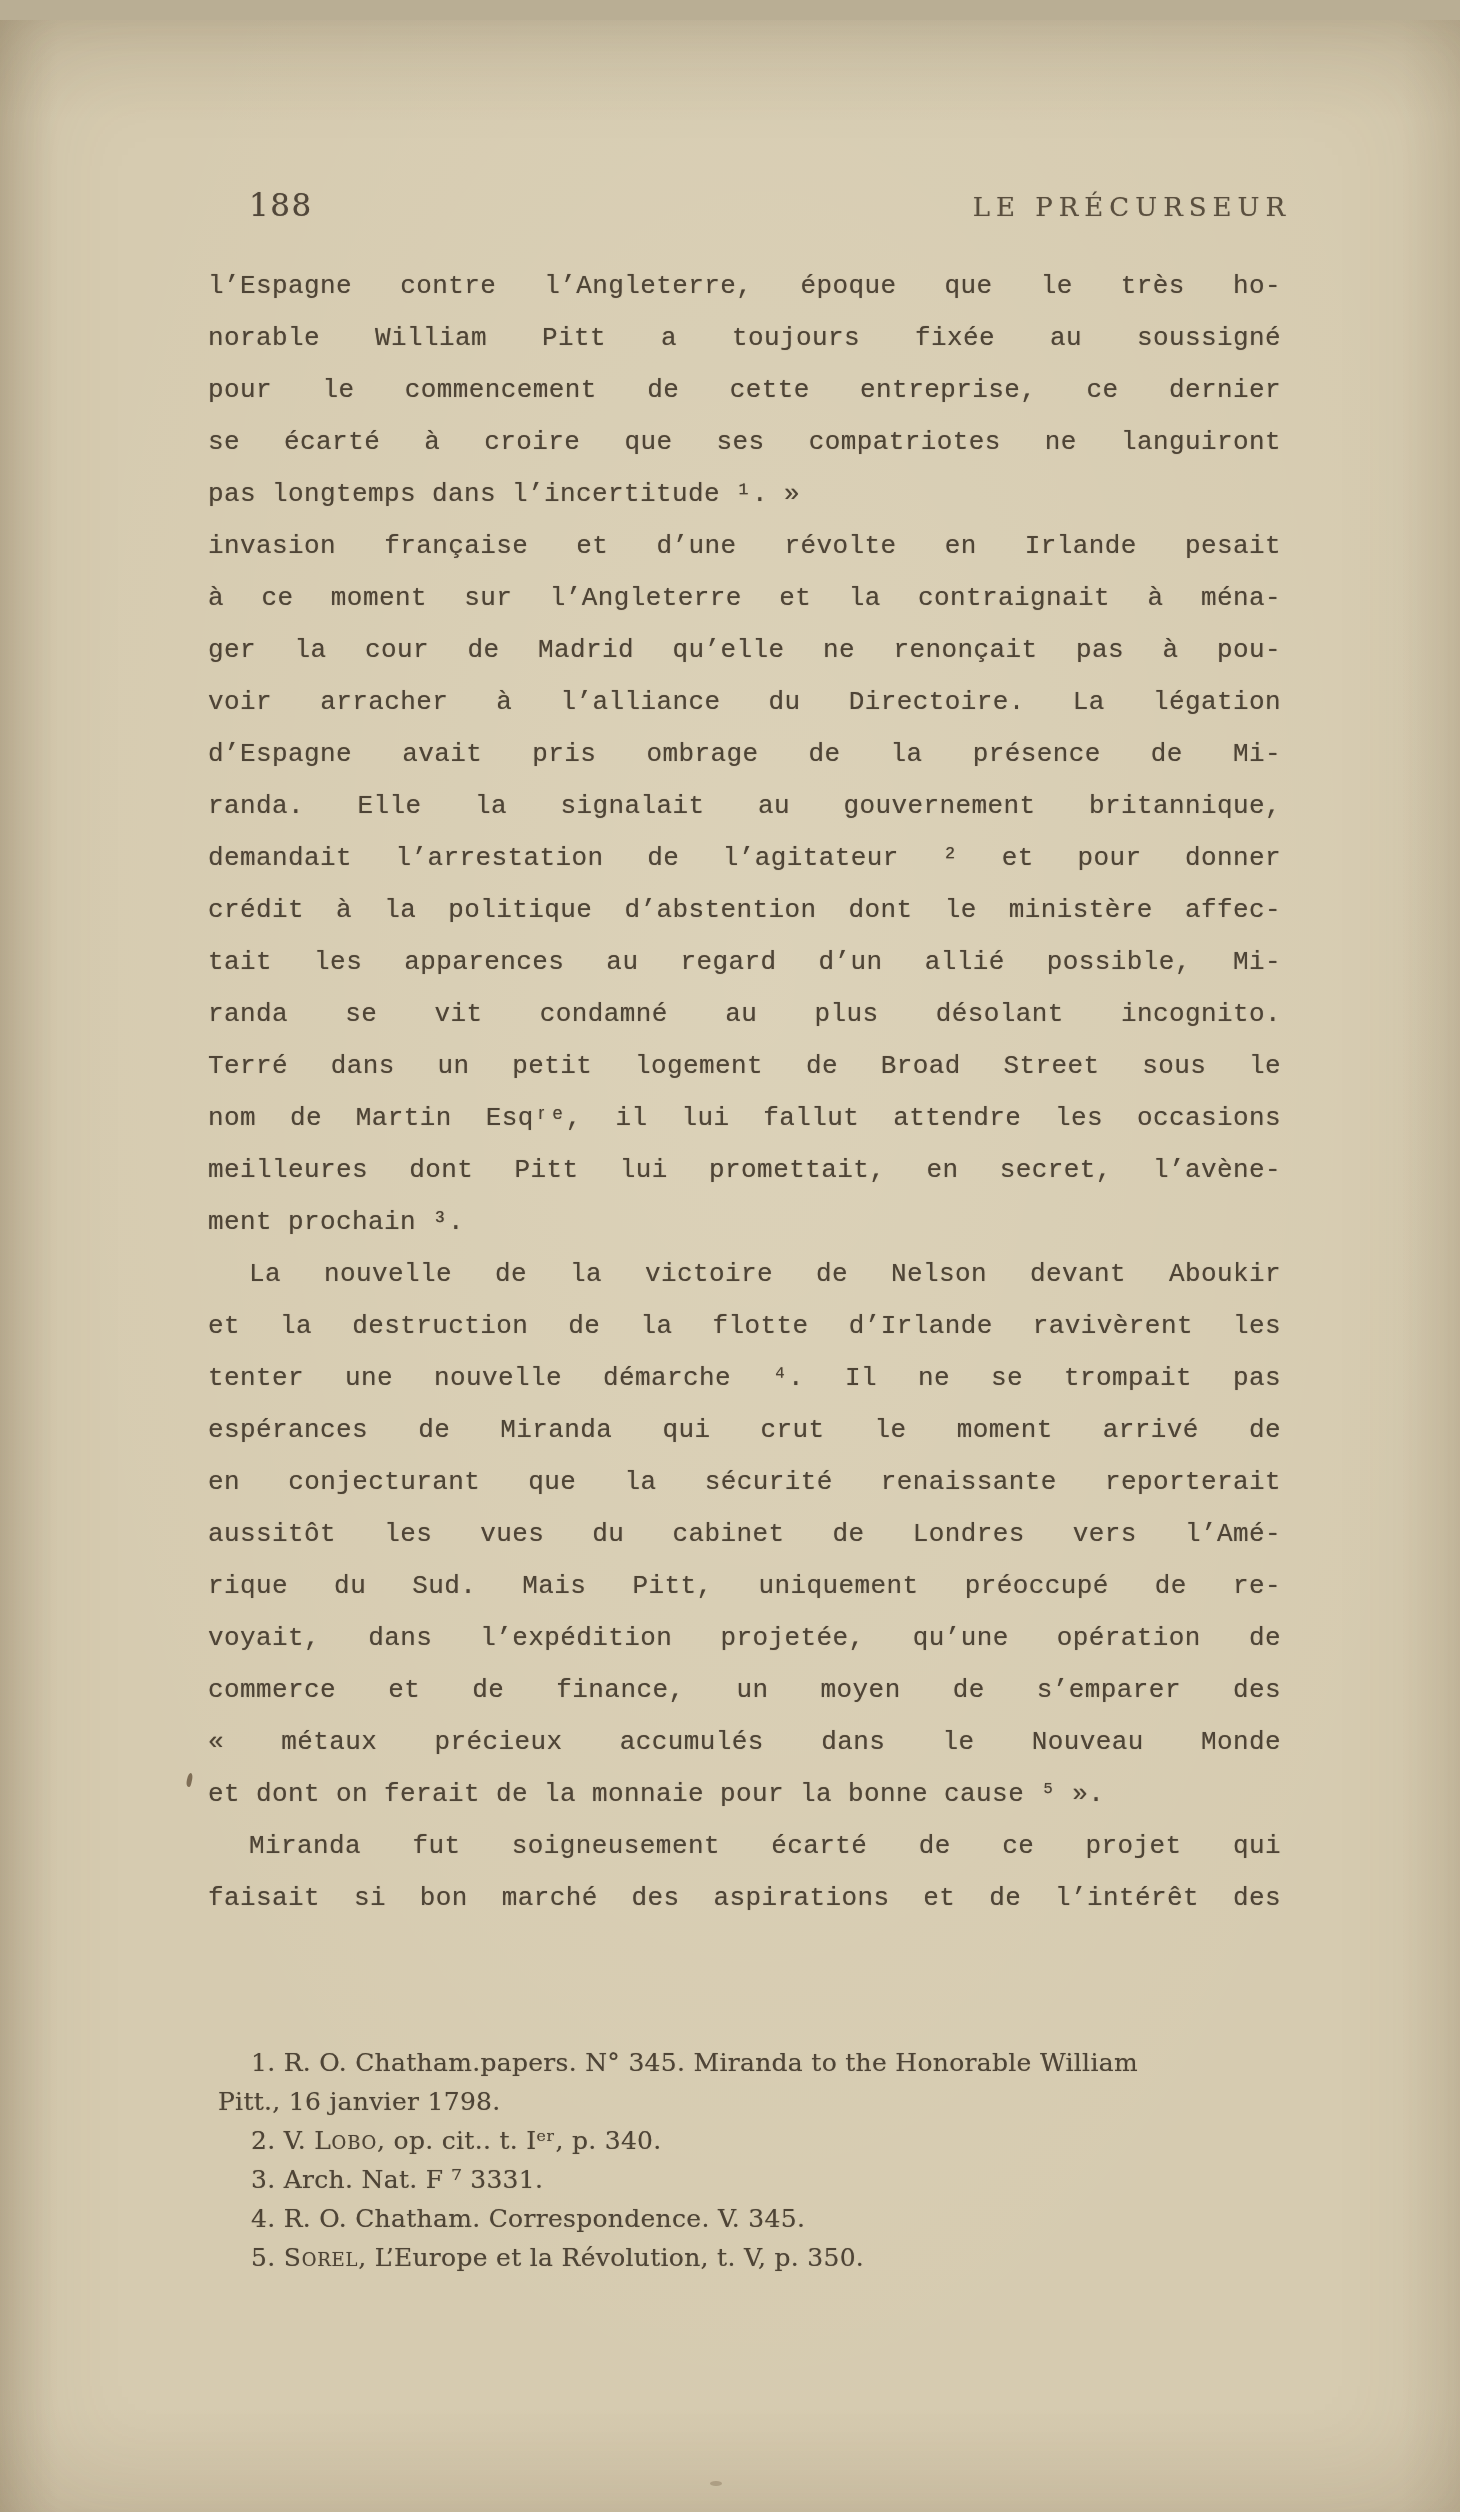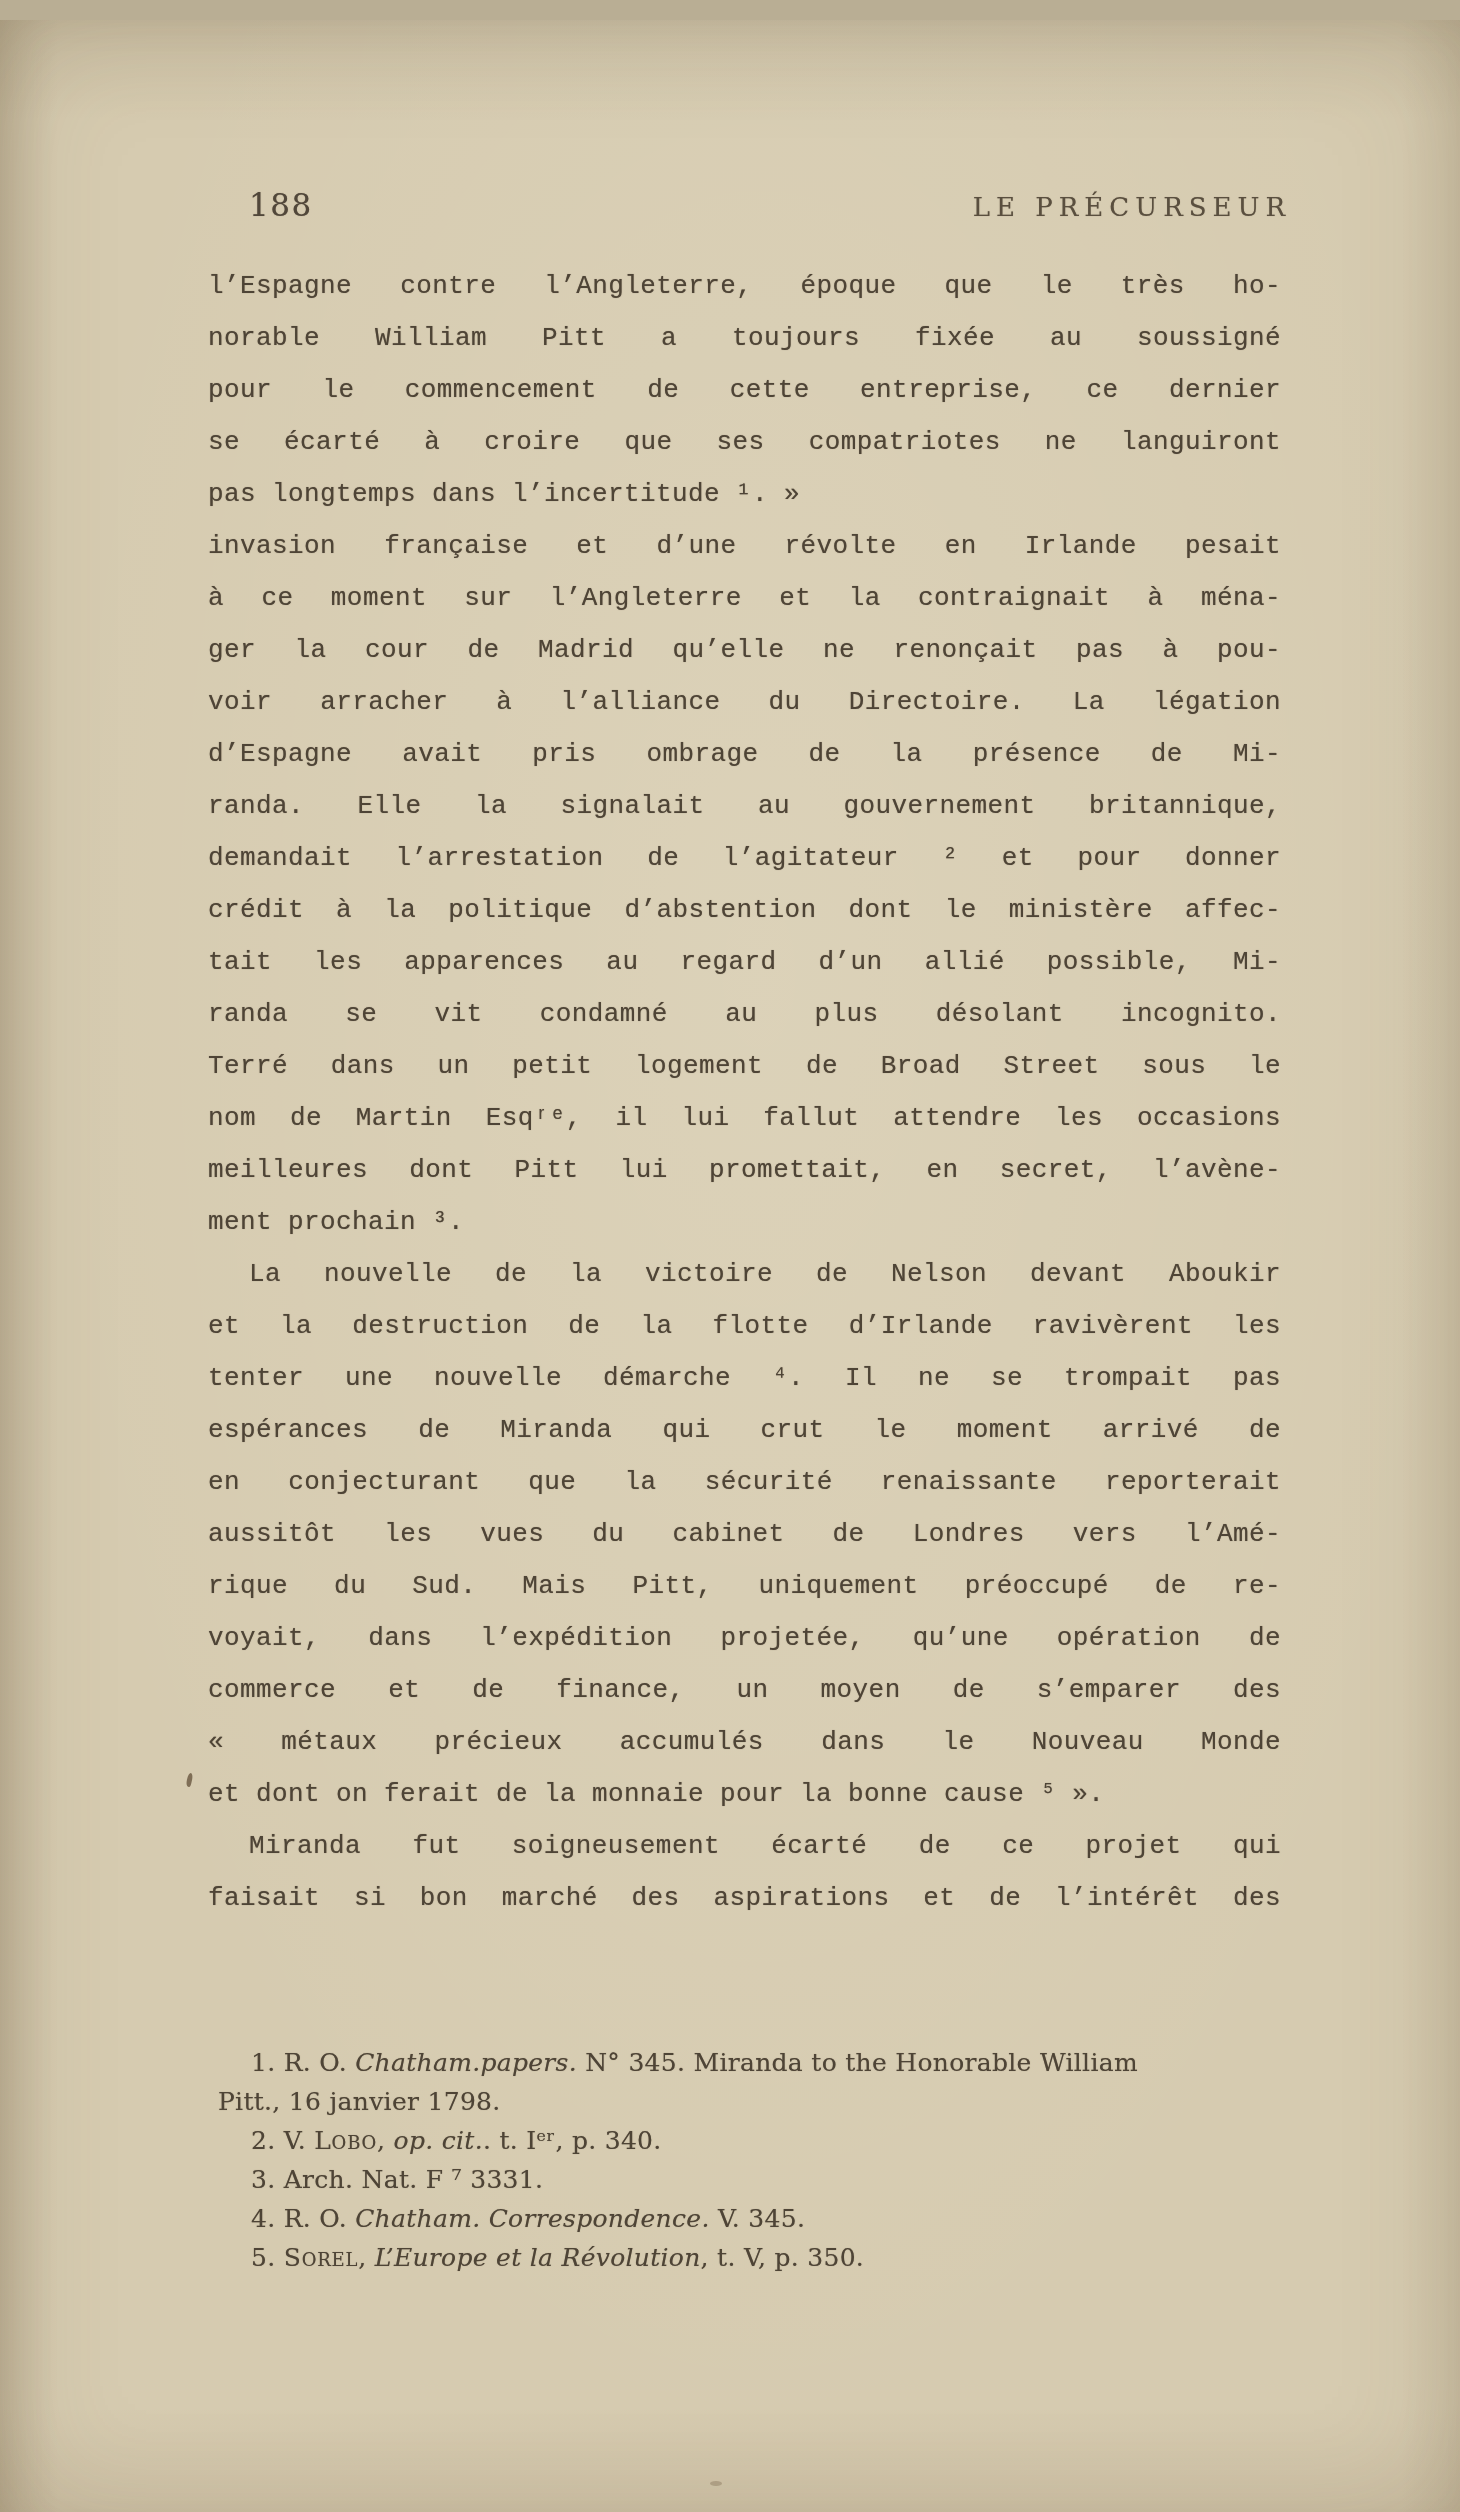--- a/index.html
+++ b/index.html
@@ -43,21 +43,21 @@
   }
   .line.end{text-align:left;text-align-last:left;}
   .line.ind{padding-left:41px;}
   .footnotes{
     position:absolute;left:218px;top:2023px;width:1073px;
     font-size:25px;letter-spacing:0.3px;
     text-shadow:0 0 0.8px rgba(78,66,50,0.5);
   }
   .fn-line{height:39px;line-height:39px;text-align:left;}
   .fn-first{padding-left:33px;}
-  .it{font-style:italic;}
+  .it{}
   .sc{font-variant:small-caps;letter-spacing:0.8px;}
   .speck{position:absolute;pointer-events:none;}
   .speck-apostrophe{
     left:187px;top:1753px;width:5.3px;height:13.7px;
     background:rgba(112,94,70,0.85);
     border-radius:60% 60% 40% 60%;
     transform:rotate(12deg);
   }
   .speck-bottom{
     left:710px;top:2461px;width:12px;height:5.3px;

